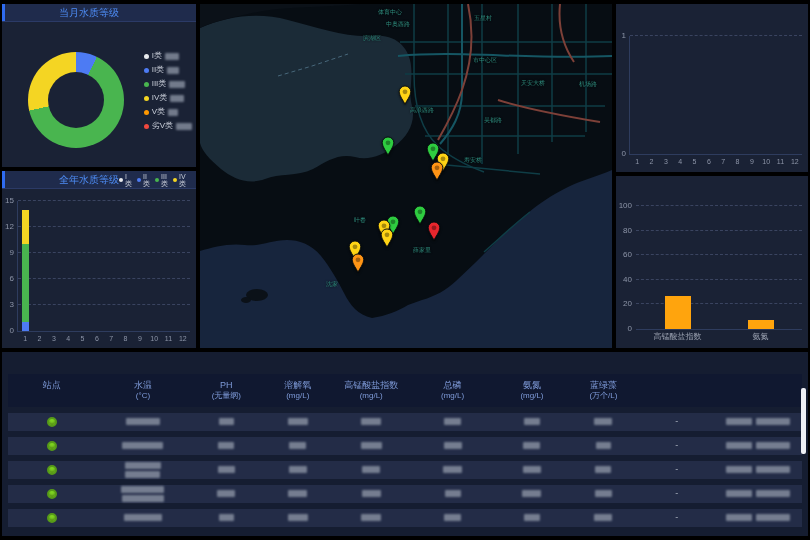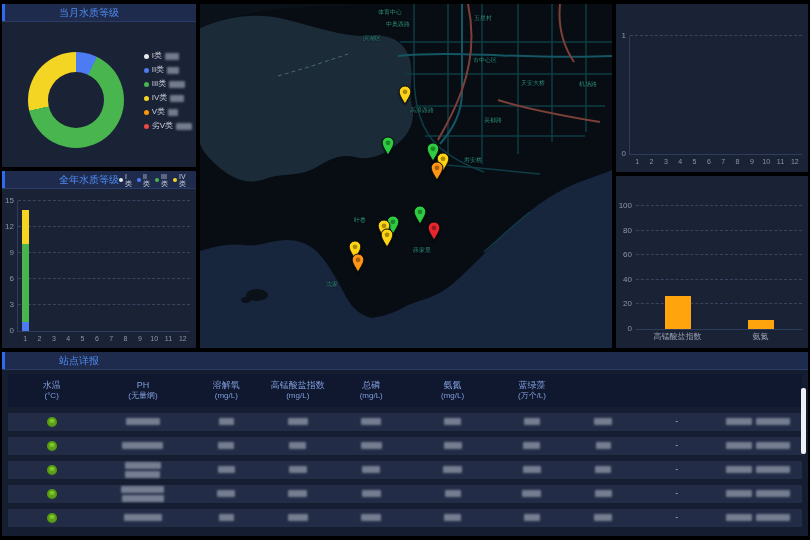--- a/index.html
+++ b/index.html
@@ -311,26 +311,23 @@
           <div class="ytick" style="bottom: calc(100% - 4px);">100</div>
           <div class="xtick big" style="left: 25%;">高锰酸盐指数</div>
           <div class="xtick big" style="left: 75%;">氨氮</div>
           <div class="barseg" style="left: calc(25% - 13px); width: 26px; bottom: 0px; height: 27%; background: rgb(255, 164, 13);"></div>
           <div class="barseg" style="left: calc(75% - 13px); width: 26px; bottom: 0px; height: 7%; background: rgb(255, 164, 13);"></div>
         </div>
       </div>
   </section>
 
   <section class="panel table-panel" style="left:2px;top:352px;width:806px;height:184px;">
-    <header class="panel-header">
-      <span class="accent"></span>
-      <span class="panel-title">站点详报</span>
-    </header>
     <div class="table-wrap">
       <div class="thead" id="table-head">
+          <div class="th"><span>站点</span></div>
           <div class="th"><span>水温</span><span class="unit">(°C)</span></div>
           <div class="th"><span>PH</span><span class="unit">(无量纲)</span></div>
           <div class="th"><span>溶解氧</span><span class="unit">(mg/L)</span></div>
           <div class="th"><span>高锰酸盐指数</span><span class="unit">(mg/L)</span></div>
           <div class="th"><span>总磷</span><span class="unit">(mg/L)</span></div>
           <div class="th"><span>氨氮</span><span class="unit">(mg/L)</span></div>
           <div class="th"><span>蓝绿藻</span><span class="unit">(万个/L)</span></div>
         </div>
       <div id="table-rows">
           <div class="trow">

